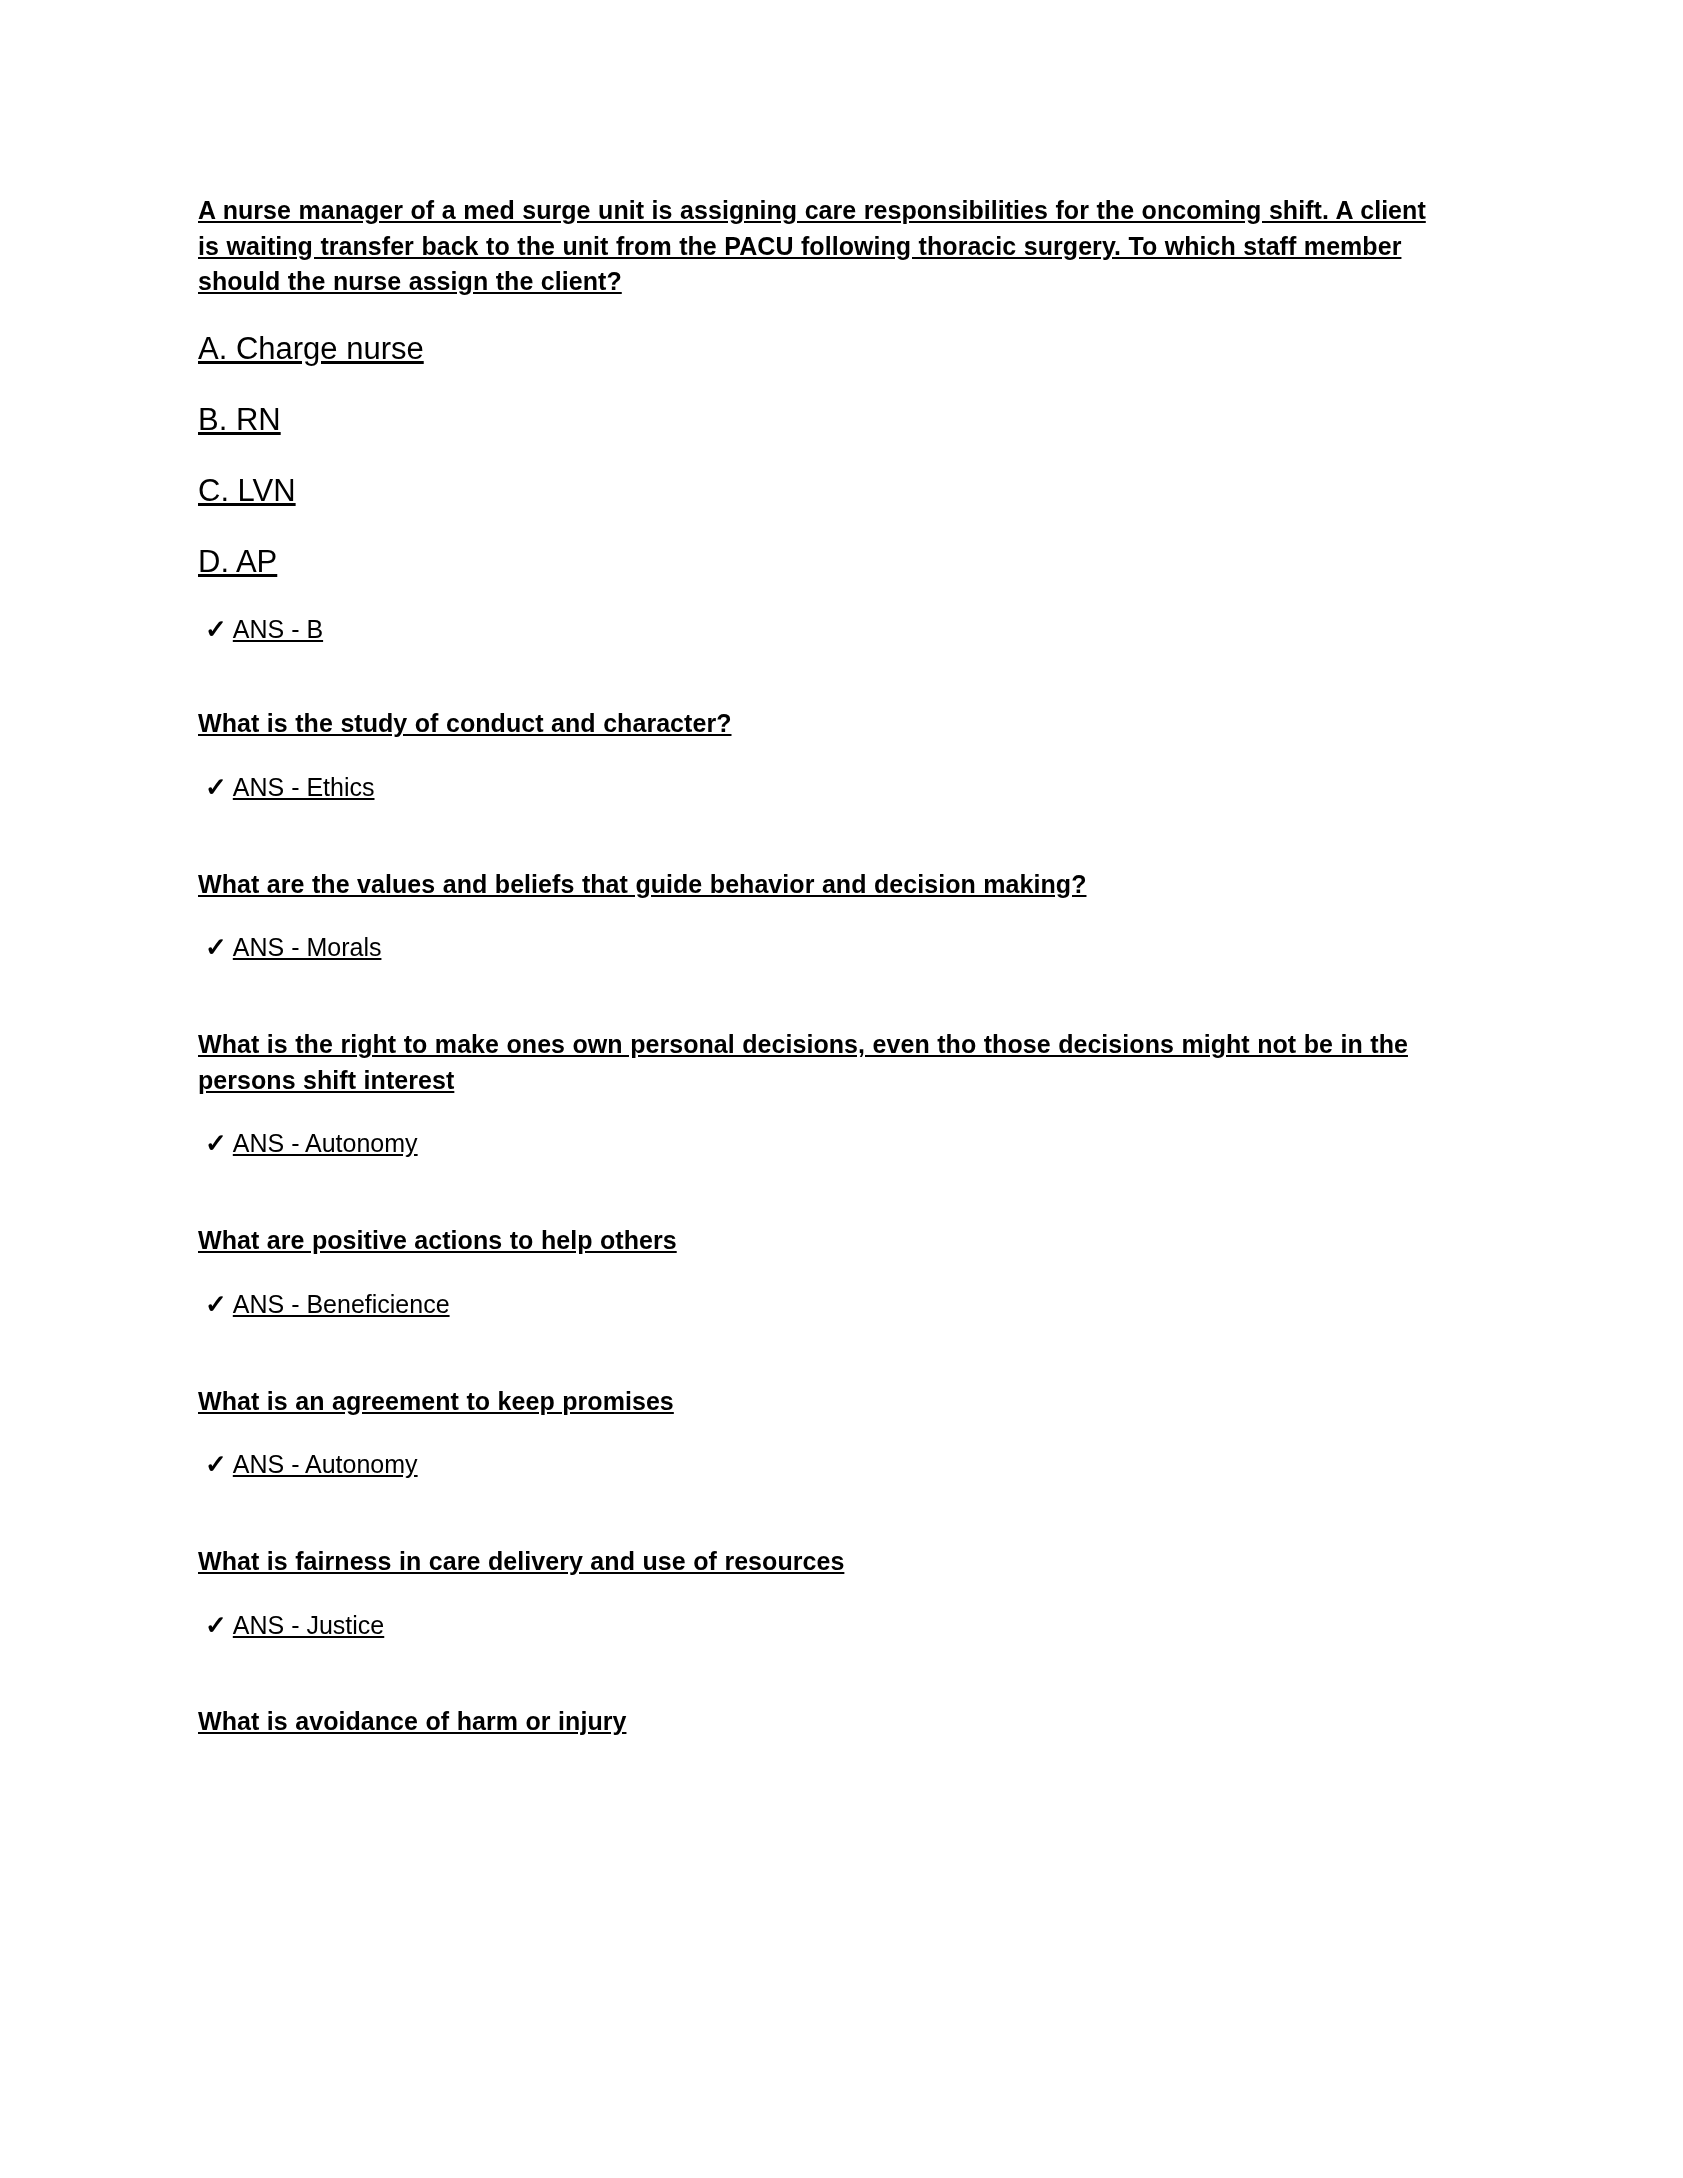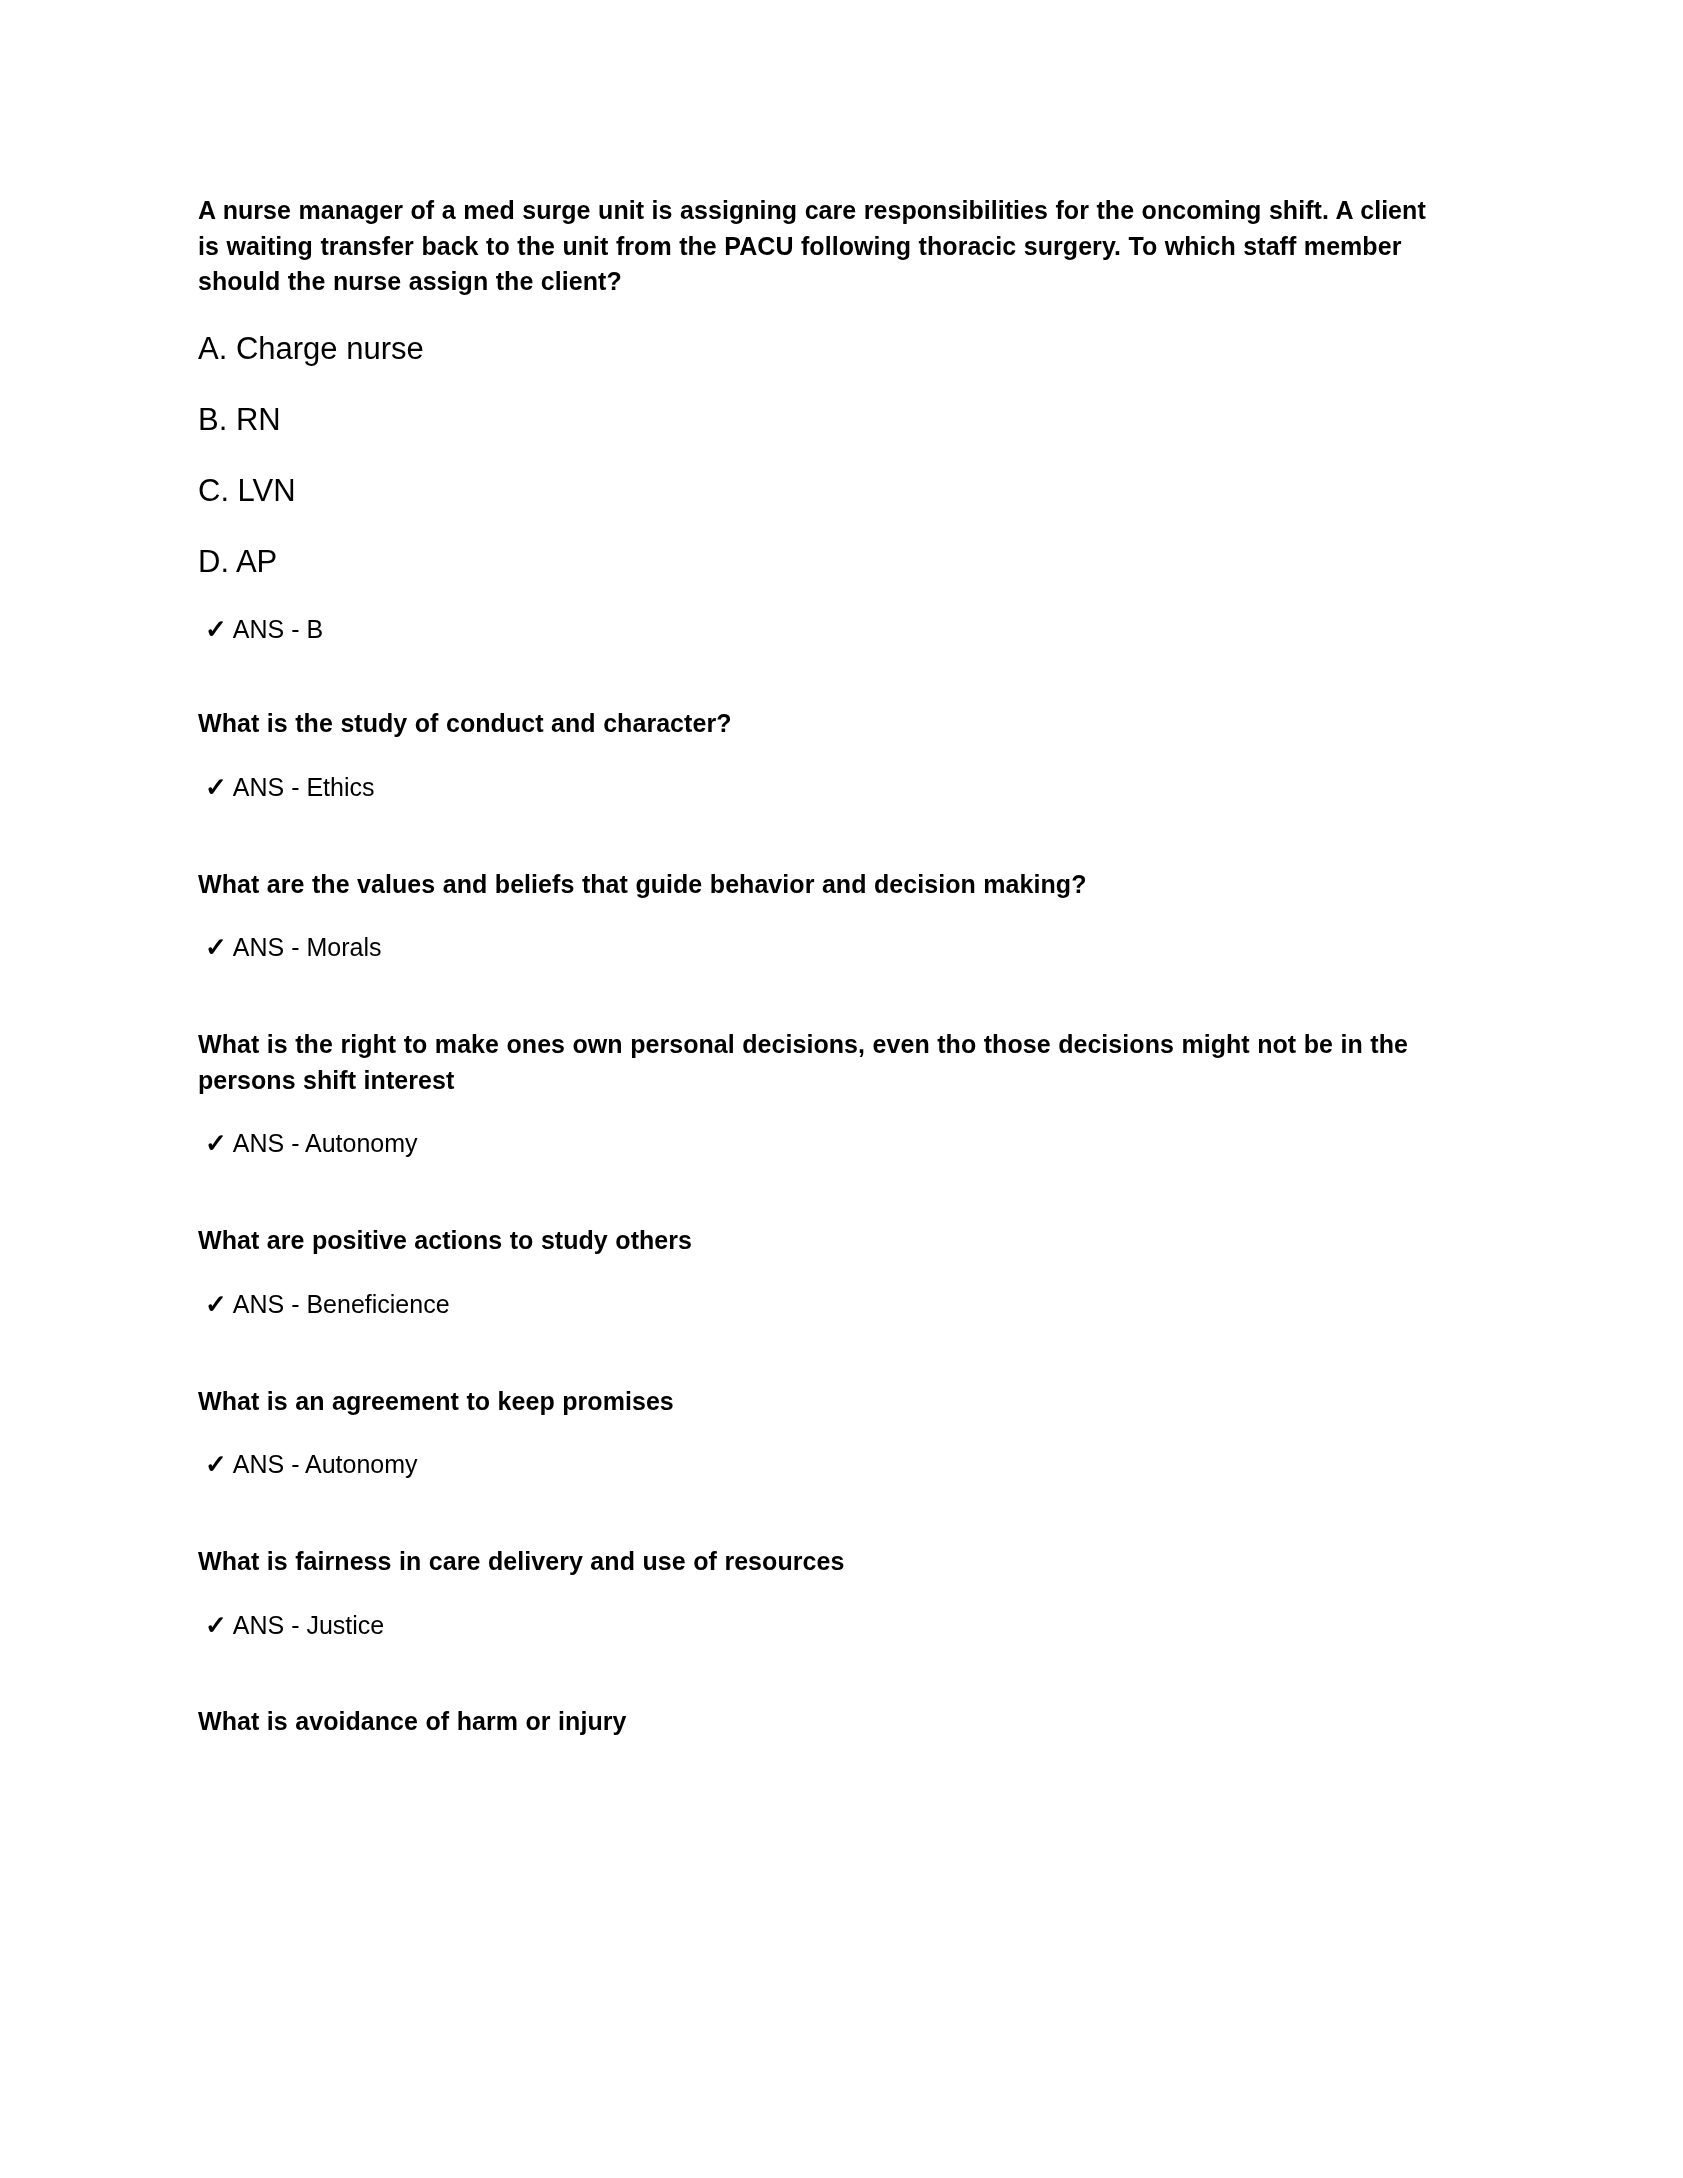--- a/index.html
+++ b/index.html
@@ -14,20 +14,21 @@
     color: #000000;
     -webkit-font-smoothing: antialiased;
   }
   .page {
     position: relative;
     width: 1562px;
     height: 2178px;
     background: #ffffff;
     box-sizing: border-box;
     padding: 193px 233px 0 198px;
+    text-decoration: underline;
   }
   .doc-body {
     width: 1252px;
   }
   
   .question {
     font-size: 25px;
     font-weight: bold;
     line-height: 1.42;
     letter-spacing: 0.05px;
@@ -95,21 +96,21 @@
       <p class="question">What are the values and beliefs that guide behavior and decision making?</p>
       <p class="answer"><span class="check">✓</span><span>ANS - Morals</span></p>
     </div>
 
     <div class="block">
       <p class="question">What is the right to make ones own personal decisions, even tho those decisions might not be in the persons shift interest</p>
       <p class="answer"><span class="check">✓</span><span>ANS - Autonomy</span></p>
     </div>
 
     <div class="block">
-      <p class="question">What are positive actions to study others</p>
+      <p class="question">What are positive actions to help others</p>
       <p class="answer"><span class="check">✓</span><span>ANS - Beneficience</span></p>
     </div>
 
     <div class="block">
       <p class="question">What is an agreement to keep promises</p>
       <p class="answer"><span class="check">✓</span><span>ANS - Autonomy</span></p>
     </div>
 
     <div class="block">
       <p class="question">What is fairness in care delivery and use of resources</p>

